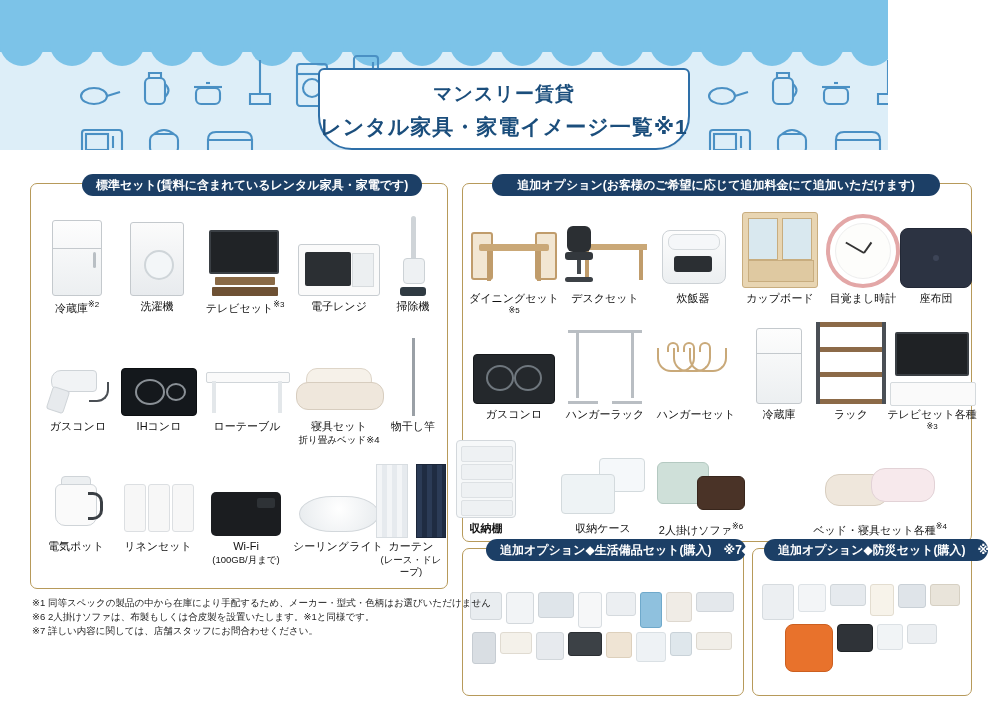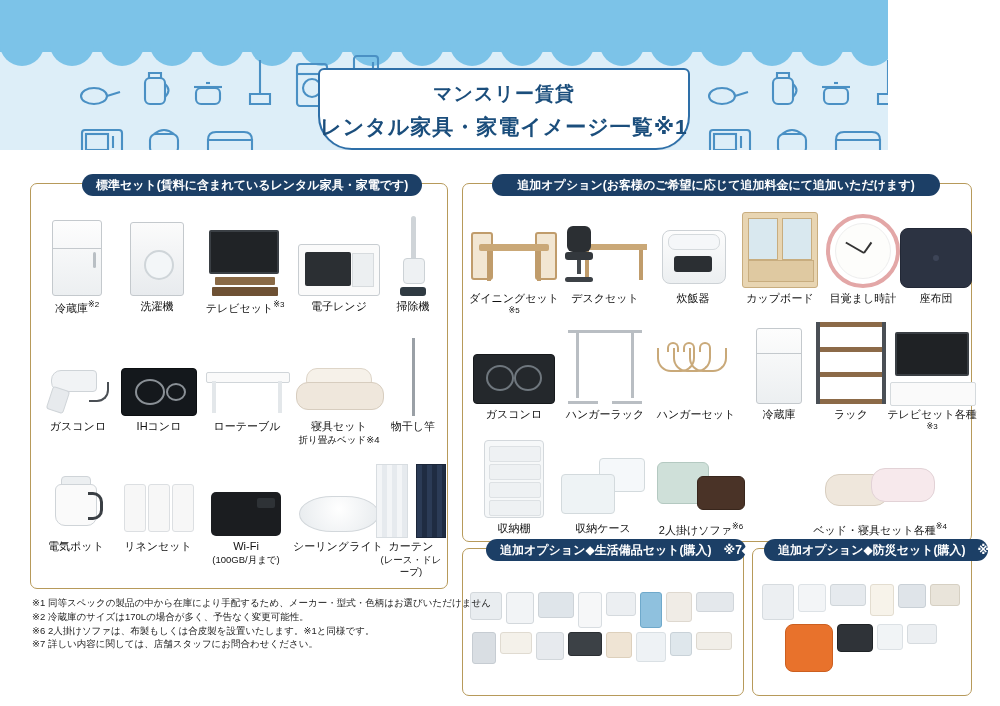--- a/index.html
+++ b/index.html
@@ -611,21 +611,21 @@
 <div class="cell" style="position:absolute;left:886px;top:322px;width:92px;">
   <div class="ph" style="height:82px;">
       <div class="art tvrack">
         <div class="scr"></div>
         <div class="cab"></div>
       </div>
     </div>
   <div class="cap"><span>テレビセット各種</span><span class="sup">※3</span></div>
 </div>
 
-<div class="cell" style="position:absolute;left:470px;top:438px;width:88px;">
+<div class="cell" style="position:absolute;left:442px;top:438px;width:88px;font-weight:bold;">
   <div class="ph" style="height:80px;">
       <div class="art drawer">
         <div class="dl" style="top:5px;"></div>
         <div class="dl" style="top:23px;"></div>
         <div class="dl" style="top:41px;"></div>
         <div class="dl" style="top:59px;"></div>
       </div>
     </div>
   <div class="cap"><span>収納棚</span></div>
 </div>
@@ -692,16 +692,15 @@
     <i style="width:28px;height:20px;background:#e9e4da;border:1px solid #d6d0c3;"></i>
     <i style="width:46px;height:46px;background:#e8722c;border:1px solid #cc5f1f;border-radius:8px;"></i>
     <i style="width:34px;height:26px;background:#2f3338;border:1px solid #1f2326;border-radius:4px;"></i>
     <i style="width:24px;height:24px;background:#f1f4f6;border:1px solid #dce1e5;"></i>
     <i style="width:28px;height:18px;background:#eceff2;border:1px solid #d6dbdf;"></i>
   </div>
 </div>
 
 <div class="notes">
   <div>※1 同等スペックの製品の中から在庫により手配するため、メーカー・型式・色柄はお選びいただけません</div>
-  <div>※2 冷蔵庫のサイズは170Lの場合が多く、予告なく変更可能性。</div>
   <div>※6 2人掛けソファは、布製もしくは合皮製を設置いたします。※1と同様です。</div>
   <div>※7 詳しい内容に関しては、店舗スタッフにお問合わせください。</div>
 </div>
 
 </body></html>

